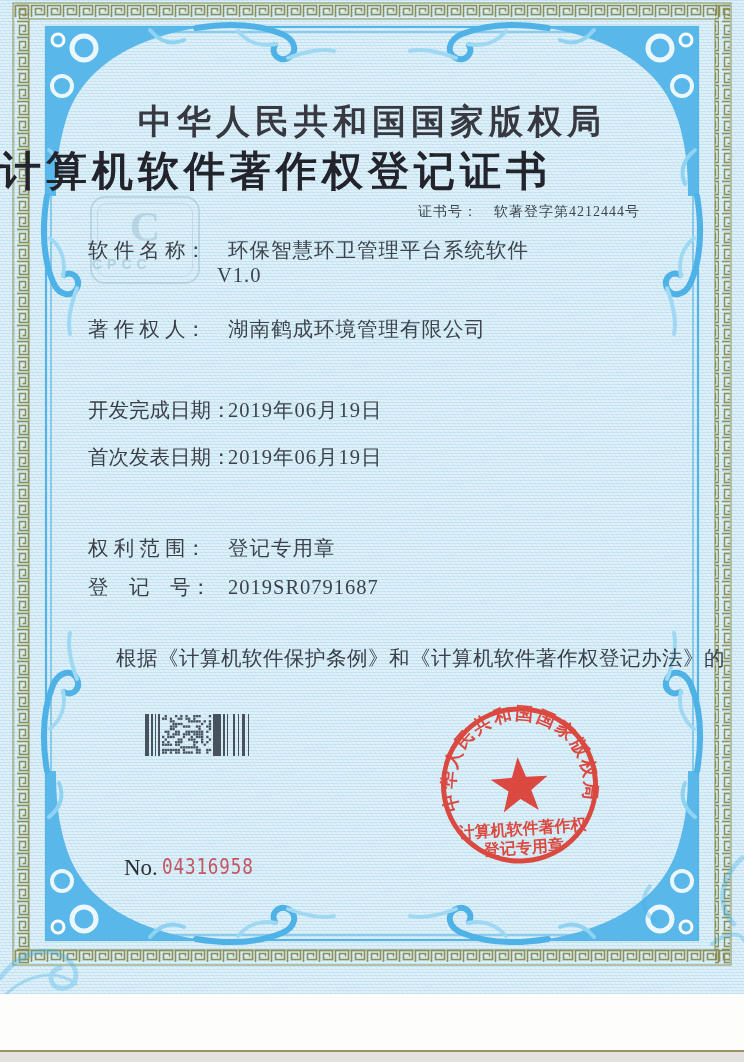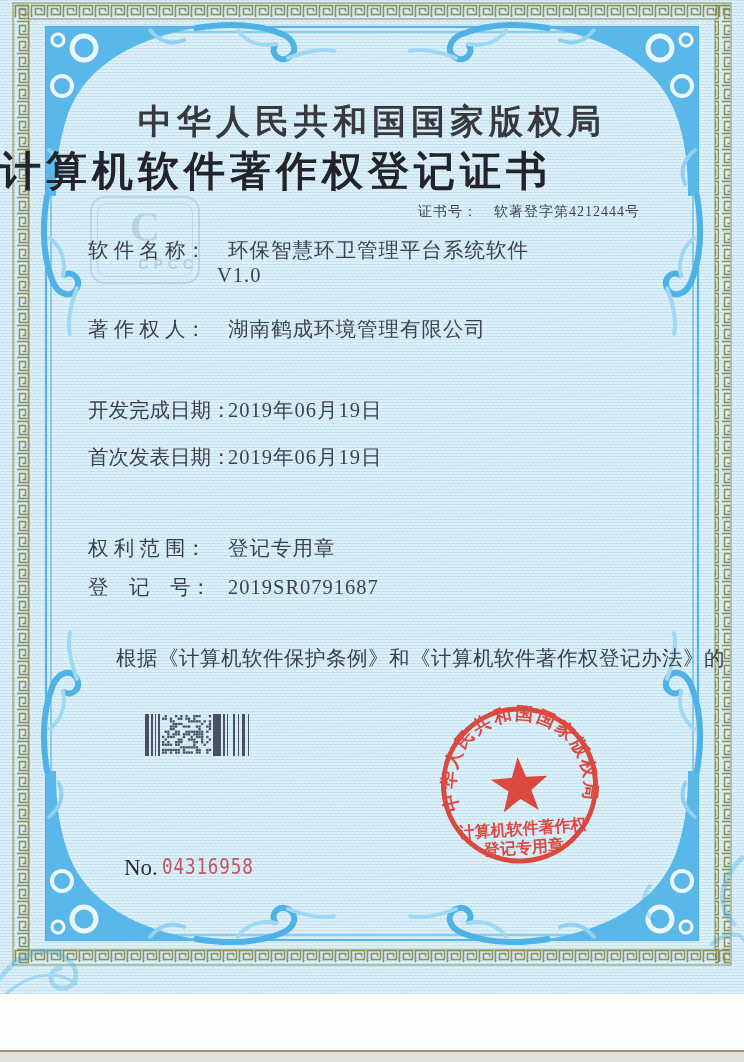--- a/index.html
+++ b/index.html
@@ -24,21 +24,21 @@
   .watermark .inner{
     position:absolute;left:5px;top:5px;right:5px;bottom:5px;
     border:1.5px solid rgba(140,180,200,.30);border-radius:10px;
   }
   .watermark .cmark{
     position:absolute;left:0;right:0;top:8px;text-align:center;
     font-size:42px;font-weight:bold;color:rgba(140,180,200,.42);
     font-family:"Liberation Serif",serif;line-height:42px;
   }
   .watermark .cpcc{
-    position:absolute;left:0;right:0;top:58px;text-align:right;
+    position:absolute;left:0;right:0;top:58px;text-align:left;
     font-size:14px;letter-spacing:5px;color:rgba(140,180,200,.48);
     font-family:"Liberation Sans",sans-serif;font-weight:bold;
   }
   
   .authority{
     position:absolute;left:0;right:0;top:99px;text-align:center;z-index:2;
     font-size:34px;letter-spacing:5px;color:#383840;font-weight:600;
   }
   .cert-title{
     position:absolute;left:0;right:0;top:144px;text-align:left;z-index:2;

